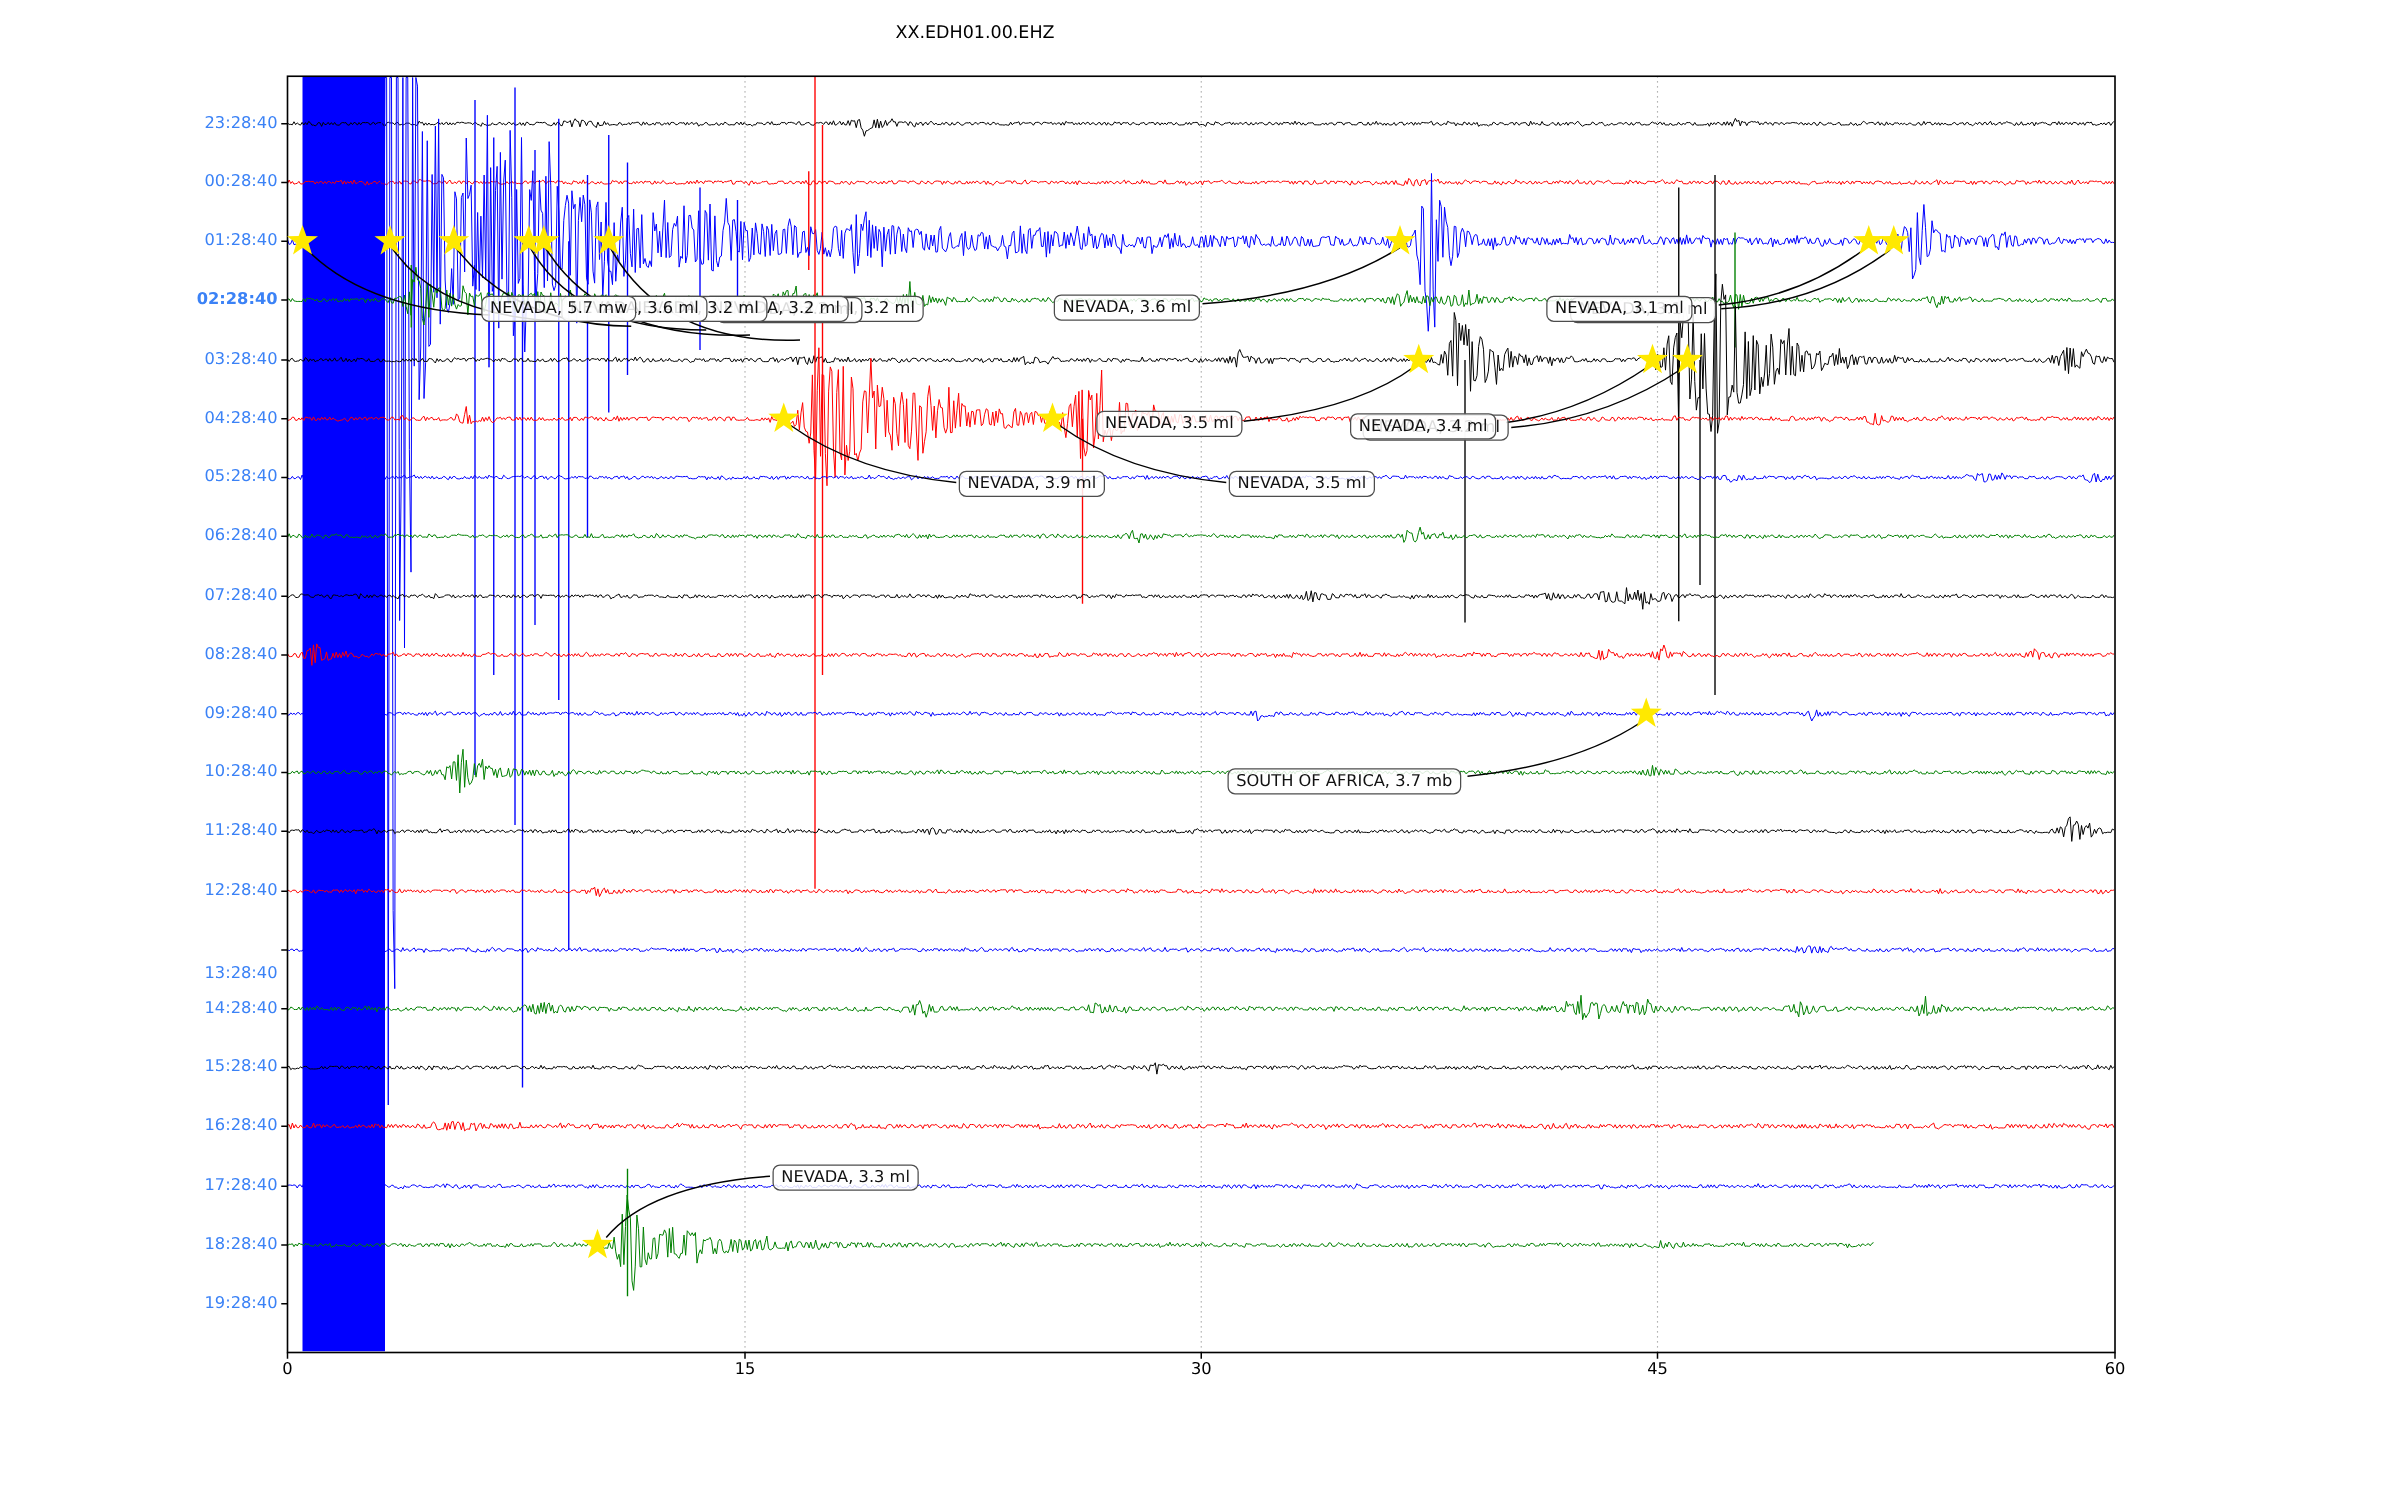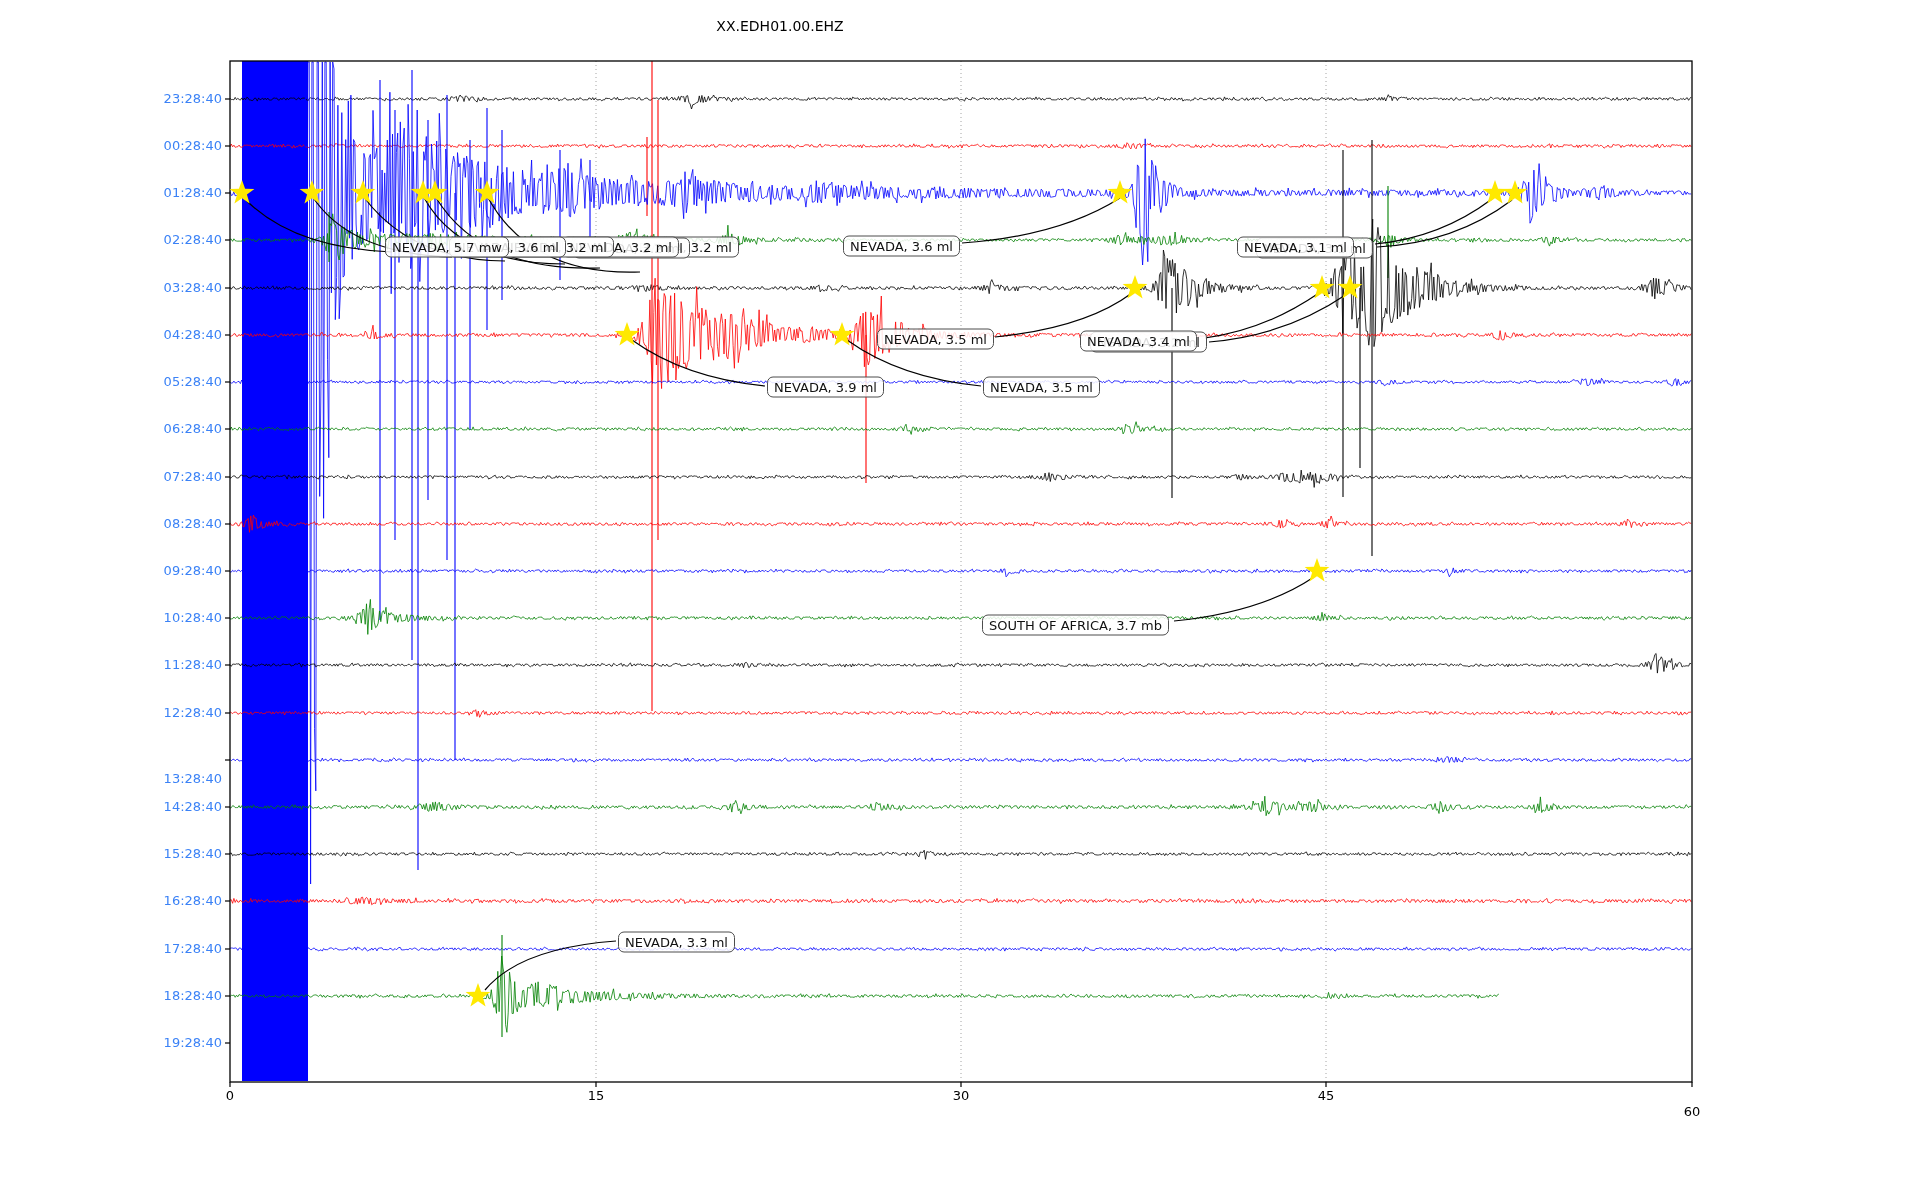--- a/index.html
+++ b/index.html
@@ -124,21 +124,21 @@
       <path d="M1350.0 275.0L1353.1 283.8L1362.4 284.0L1354.9 289.6L1357.6 298.5L1350.0 293.2L1342.4 298.5L1345.1 289.6L1337.6 284.0L1346.9 283.8Z" fill="#ffe900"></path>
       <path d="M627.0 322.0L630.1 330.8L639.4 331.0L631.9 336.6L634.6 345.5L627.0 340.2L619.4 345.5L622.1 336.6L614.6 331.0L623.9 330.8Z" fill="#ffe900"></path>
       <path d="M842.0 322.0L845.1 330.8L854.4 331.0L846.9 336.6L849.6 345.5L842.0 340.2L834.4 345.5L837.1 336.6L829.6 331.0L838.9 330.8Z" fill="#ffe900"></path>
       <path d="M1317.0 558.0L1320.1 566.8L1329.4 567.0L1321.9 572.6L1324.6 581.5L1317.0 576.2L1309.4 581.5L1312.1 572.6L1304.6 567.0L1313.9 566.8Z" fill="#ffe900"></path>
       <path d="M478.0 983.0L481.1 991.8L490.4 992.0L482.9 997.6L485.6 1006.5L478.0 1001.2L470.4 1006.5L473.1 997.6L465.6 992.0L474.9 991.8Z" fill="#ffe900"></path>
     </svg>
   <div id="ylabels">
       <div class="ytick" style="top: 91px;">23:28:40</div>
       <div class="ytick" style="top: 138px;">00:28:40</div>
       <div class="ytick" style="top: 185px;">01:28:40</div>
-      <div class="ytick" style="top: 232px;">02:28:40</div>
+      <div class="ytick" style="top: 232px; font-weight: bold;">02:28:40</div>
       <div class="ytick" style="top: 280px;">03:28:40</div>
       <div class="ytick" style="top: 327px;">04:28:40</div>
       <div class="ytick" style="top: 374px;">05:28:40</div>
       <div class="ytick" style="top: 421px;">06:28:40</div>
       <div class="ytick" style="top: 469px;">07:28:40</div>
       <div class="ytick" style="top: 516px;">08:28:40</div>
       <div class="ytick" style="top: 563px;">09:28:40</div>
       <div class="ytick" style="top: 610px;">10:28:40</div>
       <div class="ytick" style="top: 657px;">11:28:40</div>
       <div class="ytick" style="top: 705px;">12:28:40</div>
@@ -148,21 +148,21 @@
       <div class="ytick" style="top: 893px;">16:28:40</div>
       <div class="ytick" style="top: 941px;">17:28:40</div>
       <div class="ytick" style="top: 988px;">18:28:40</div>
       <div class="ytick" style="top: 1035px;">19:28:40</div>
     </div>
   <div id="xlabels">
       <div class="xtick" style="left: 230px;">0</div>
       <div class="xtick" style="left: 596px;">15</div>
       <div class="xtick" style="left: 961px; text-align: center;">30</div>
       <div class="xtick" style="left: 1326px;">45</div>
-      <div class="xtick" style="left: 1692px; margin-top: 16px;">60</div>
+      <div class="xtick" style="left: 1692px;">60</div>
     </div>
   <div id="boxes">
       <div class="evbox" style="left: 385px; top: 247px; z-index: 60;">NEVADA, 5.7 mw</div>
       <div class="evbox" style="left: 449px; top: 247px; z-index: 59;">NEVADA, 3.6 ml</div>
       <div class="evbox" style="left: 497px; top: 247px; z-index: 58;">NEVADA, 3.2 ml</div>
       <div class="evbox" style="left: 562px; top: 247px; z-index: 57;">NEVADA, 3.2 ml</div>
       <div class="evbox" style="left: 573px; top: 248px; z-index: 56;">NEVADA, 3.2 ml</div>
       <div class="evbox" style="left: 622px; top: 247px; z-index: 55;">NEVADA, 3.2 ml</div>
       <div class="evbox" style="left: 843px; top: 246px; z-index: 50;">NEVADA, 3.6 ml</div>
       <div class="evbox" style="left: 1237px; top: 247px; z-index: 52;">NEVADA, 3.1 ml</div>

